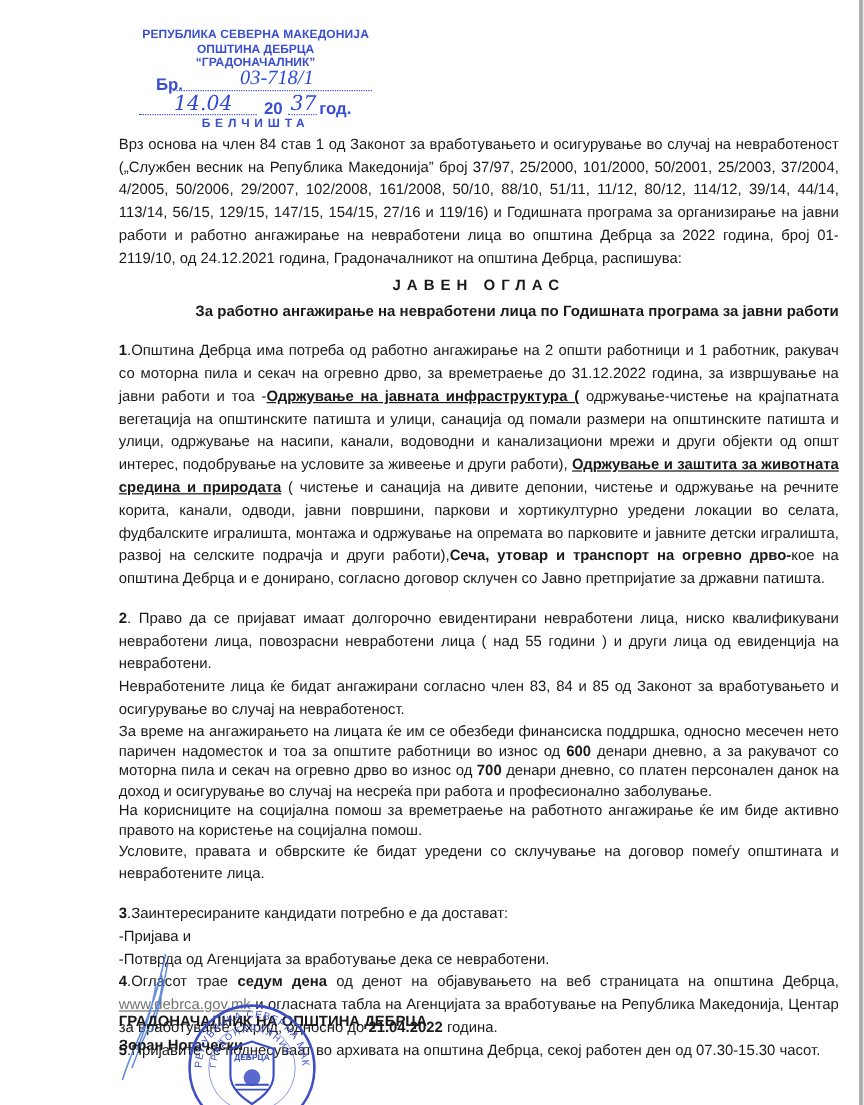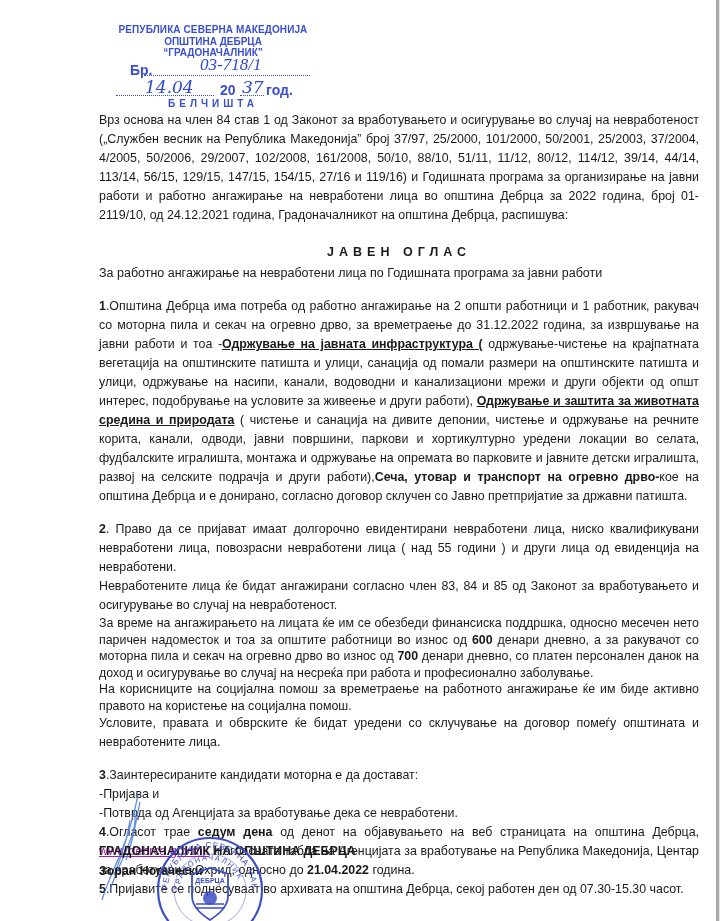--- a/index.html
+++ b/index.html
@@ -17,27 +17,27 @@
   .stamp .br { position: absolute; left: 22px; top: 4px; font-size: 14px; }
   .stamp .line { position: absolute; border-bottom: 1px dotted #3a4fd0; }
   .stamp .hand { position: absolute; font-family: "DejaVu Serif", serif; font-style: italic;
                  font-weight: normal; color: #2f49d4; font-size: 17px; }
   .stamp .god { position: absolute; font-size: 14px; }
   .stamp .city { font-size: 10px; letter-spacing: 4px; line-height: 12px; }
 
   .doc { position: absolute; left: 99px; top: 111px; width: 600px; font-size: 12.4px; line-height: 19px; }
   p { margin: 0; }
   .just { text-align: justify; }
-  .title { text-align: center; font-weight: bold; letter-spacing: 5px; font-size: 12.5px; margin-top: 18px; }
-  .subtitle { text-align: left; font-weight: normal; font-size: 12.5px; margin-top: 2px; }
+  .title { text-align: center; font-weight: bold; letter-spacing: 5px; font-size: 12.5px; margin-top: 4px; }
+  .subtitle { text-align: right; font-weight: bold; font-size: 12.5px; margin-top: 2px; }
   .b { font-weight: bold; }
   .u { text-decoration: underline; }
   .gap { height: 14px; }
   .tight { line-height: 16.5px; }
-  .link { text-decoration: underline; color: #a21caf; }
+  .link { text-decoration: underline; color: #737373; }
 
   .sig { position: absolute; left: 99px; top: 841px; font-weight: bold; font-size: 12.4px; line-height: 20px; }
   .seal { position: absolute; left: 150px; top: 830px; }
   .pen { position: absolute; left: 100px; top: 790px; }
 </style>
 </head>
 <body>
 
 <div class="edge"></div>
 <div class="edge2"></div>
@@ -79,21 +79,21 @@
   </p>
   <p class="just">Невработените лица ќе бидат ангажирани согласно  член 83, 84 и 85 од  Законот за вработувањето и осигурување во случај на невработеност.</p>
   <p class="just tight">
     <span>За време на ангажирањето на лицата ќе им се обезбеди финансиска поддршка, односно месечен нето паричен надоместок и тоа за општите работници во износ од </span><span class="b">600</span><span> денари  дневно, а за ракувачот со моторна пила и секач на огревно дрво во износ од </span><span class="b">700</span><span> денари дневно, со платен персонален данок на доход и осигурување во случај на несреќа при работа и професионално заболување.</span>
   </p>
   <p class="just tight">На корисниците на социјална помош за времетраење на работното ангажирање ќе им биде активно правото на користење на социјална помош.</p>
   <p class="just">Условите, правата и обврските ќе бидат уредени со склучување на договор помеѓу општината и невработените лица.</p>
 
   <div class="gap"></div>
   <p>
-    <span class="b">3</span><span>.Заинтересираните кандидати моторна е да достават:</span>
+    <span class="b">3</span><span>.Заинтересираните кандидати потребно е да достават:</span>
   </p>
   <p>-Пријава и</p>
   <p>-Потврда од Агенцијата за вработување дека се невработени.</p>
 
   <p class="just">
     <span class="b">4</span><span>.Огласот трае </span><span class="b">седум дена</span><span> од денот на објавувањето на веб страницата на општина Дебрца, </span><a class="link">www.debrca.gov.mk</a><span> и огласната табла на Агенцијата за вработување на Република Македонија, Центар за вработување  Охрид, односно до </span><span class="b">21.04.2022</span><span> година.</span>
   </p>
   <p>
     <span class="b">5</span><span>.Пријавите се поднесуваат во архивата на општина Дебрца, секој работен ден од 07.30-15.30 часот.</span>
   </p>

